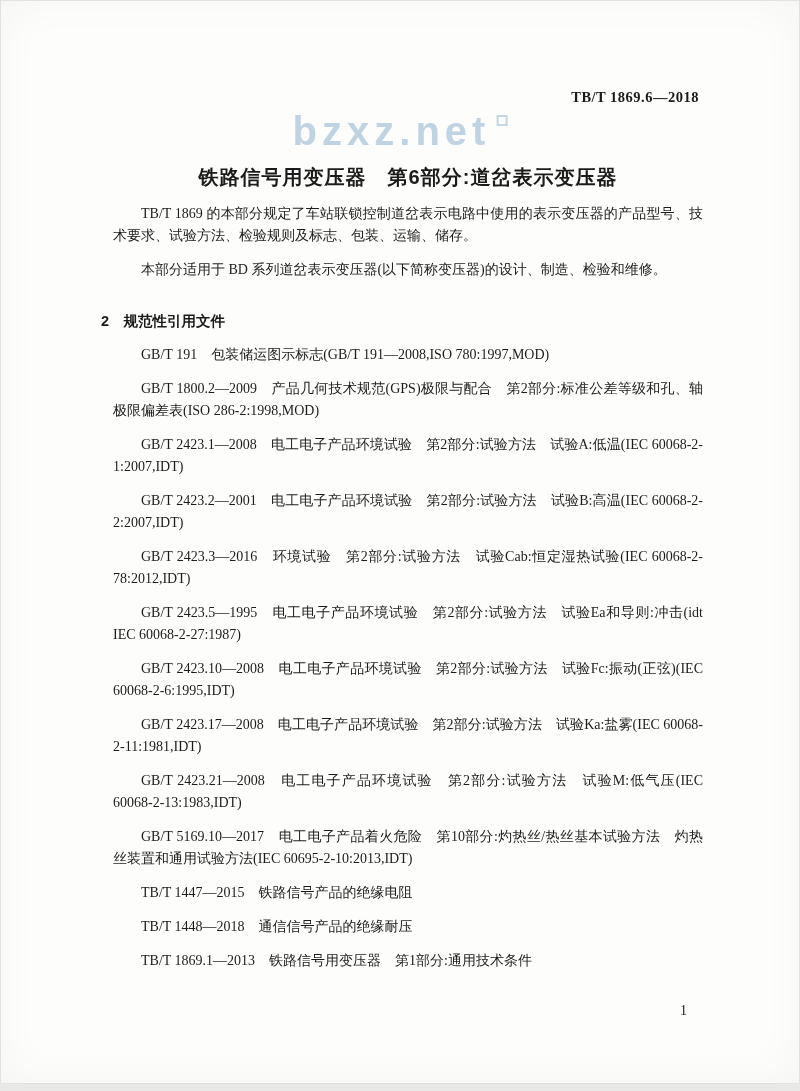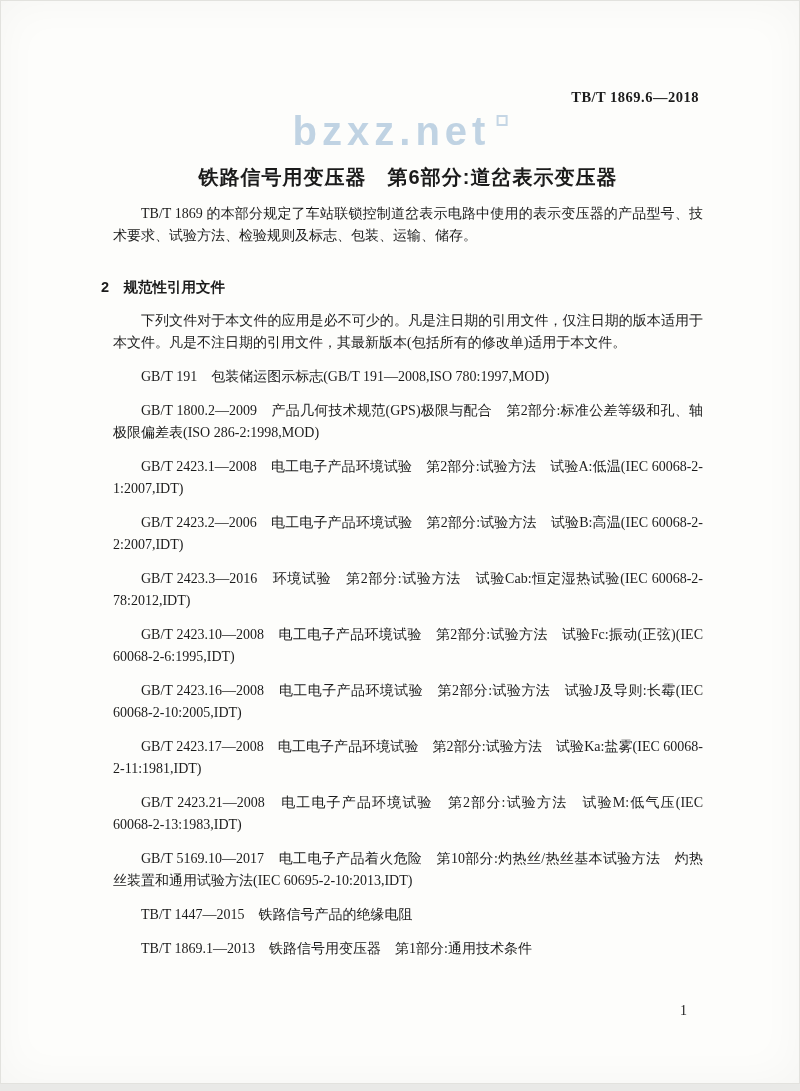--- a/index.html
+++ b/index.html
@@ -102,34 +102,35 @@
 
   <div class="watermark">
     <span>bzxz.net</span><span class="wm-box"></span>
   </div>
 
   <div class="content">
 
     <h1 class="title">铁路信号用变压器　第6部分:道岔表示变压器</h1>
 
     <p class="para">TB/T 1869 的本部分规定了车站联锁控制道岔表示电路中使用的表示变压器的产品型号、技术要求、试验方法、检验规则及标志、包装、运输、储存。</p>
+    <p class="para">本部分适用于 BD 系列道岔表示变压器(以下简称变压器)的设计、制造、检验和维修。</p>
 
     <h2 class="section-heading second">2　规范性引用文件</h2>
-    <p class="para">下列文件对于本文件的应用是必不可少的。凡是注日期的引用文件，仅注日期的版本适用于本文件。凡是不注日期的引用文件，其最新版本(包括所有的修改单)适用于本文件。</p>
 
     <p class="para">GB/T 191　包装储运图示标志(GB/T 191—2008,ISO 780:1997,MOD)</p>
     <p class="para">GB/T 1800.2—2009　产品几何技术规范(GPS)极限与配合　第2部分:标准公差等级和孔、轴极限偏差表(ISO 286-2:1998,MOD)</p>
     <p class="para">GB/T 2423.1—2008　电工电子产品环境试验　第2部分:试验方法　试验A:低温(IEC 60068-2-1:2007,IDT)</p>
-    <p class="para">GB/T 2423.2—2006　电工电子产品环境试验　第2部分:试验方法　试验B:高温(IEC 60068-2-2:2007,IDT)</p>
+    <p class="para">GB/T 2423.2—2001　电工电子产品环境试验　第2部分:试验方法　试验B:高温(IEC 60068-2-2:2007,IDT)</p>
     <p class="para">GB/T 2423.3—2016　环境试验　第2部分:试验方法　试验Cab:恒定湿热试验(IEC 60068-2-78:2012,IDT)</p>
+    <p class="para">GB/T 2423.5—1995　电工电子产品环境试验　第2部分:试验方法　试验Ea和导则:冲击(idt IEC 60068-2-27:1987)</p>
     <p class="para">GB/T 2423.10—2008　电工电子产品环境试验　第2部分:试验方法　试验Fc:振动(正弦)(IEC 60068-2-6:1995,IDT)</p>
-    <p class="para">GB/T 2423.16—2008　电工电子产品环境试验　第2部分:试验方法　试验J及导则:长霉(IEC 60068-2-10:2005,IDT)</p>
     <p class="para">GB/T 2423.17—2008　电工电子产品环境试验　第2部分:试验方法　试验Ka:盐雾(IEC 60068-2-11:1981,IDT)</p>
     <p class="para">GB/T 2423.21—2008　电工电子产品环境试验　第2部分:试验方法　试验M:低气压(IEC 60068-2-13:1983,IDT)</p>
     <p class="para">GB/T 5169.10—2017　电工电子产品着火危险　第10部分:灼热丝/热丝基本试验方法　灼热丝装置和通用试验方法(IEC 60695-2-10:2013,IDT)</p>
     <p class="para">TB/T 1447—2015　铁路信号产品的绝缘电阻</p>
+    <p class="para">TB/T 1448—2018　通信信号产品的绝缘耐压</p>
     <p class="para">TB/T 1869.1—2013　铁路信号用变压器　第1部分:通用技术条件</p>
 
   </div>
 
   <div class="page-number">1</div>
 
 </div>
 
 </body></html>

